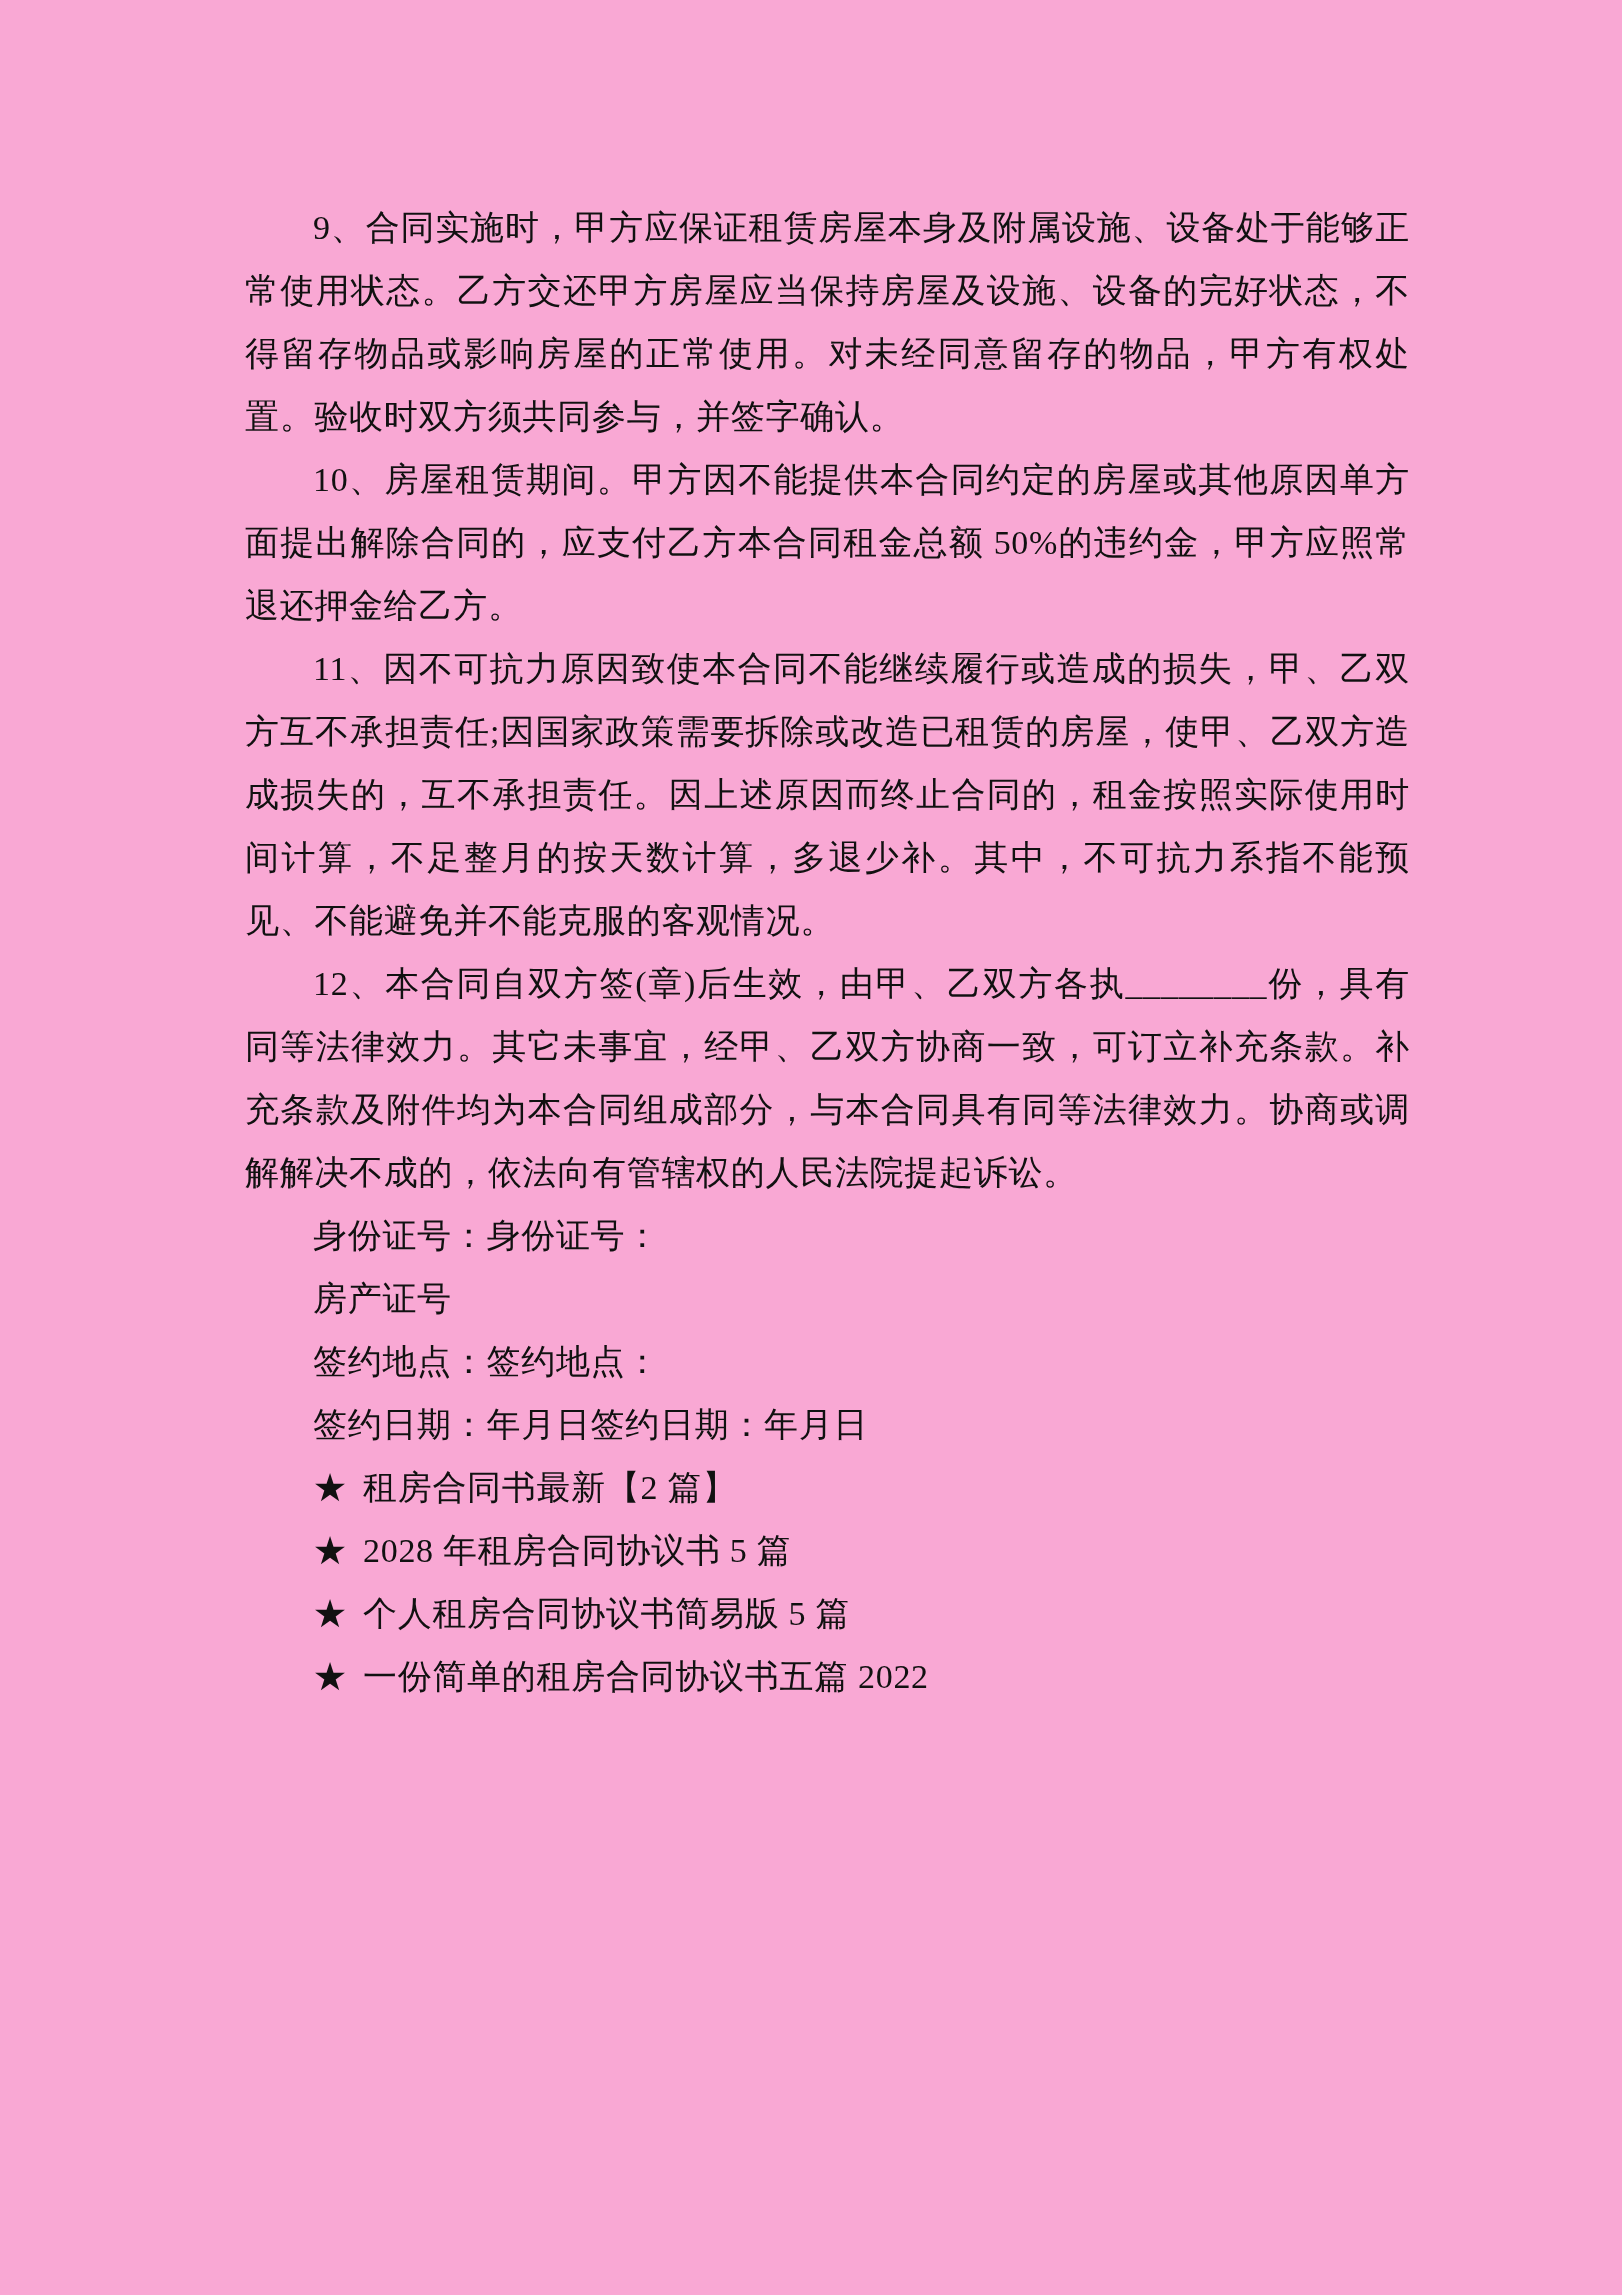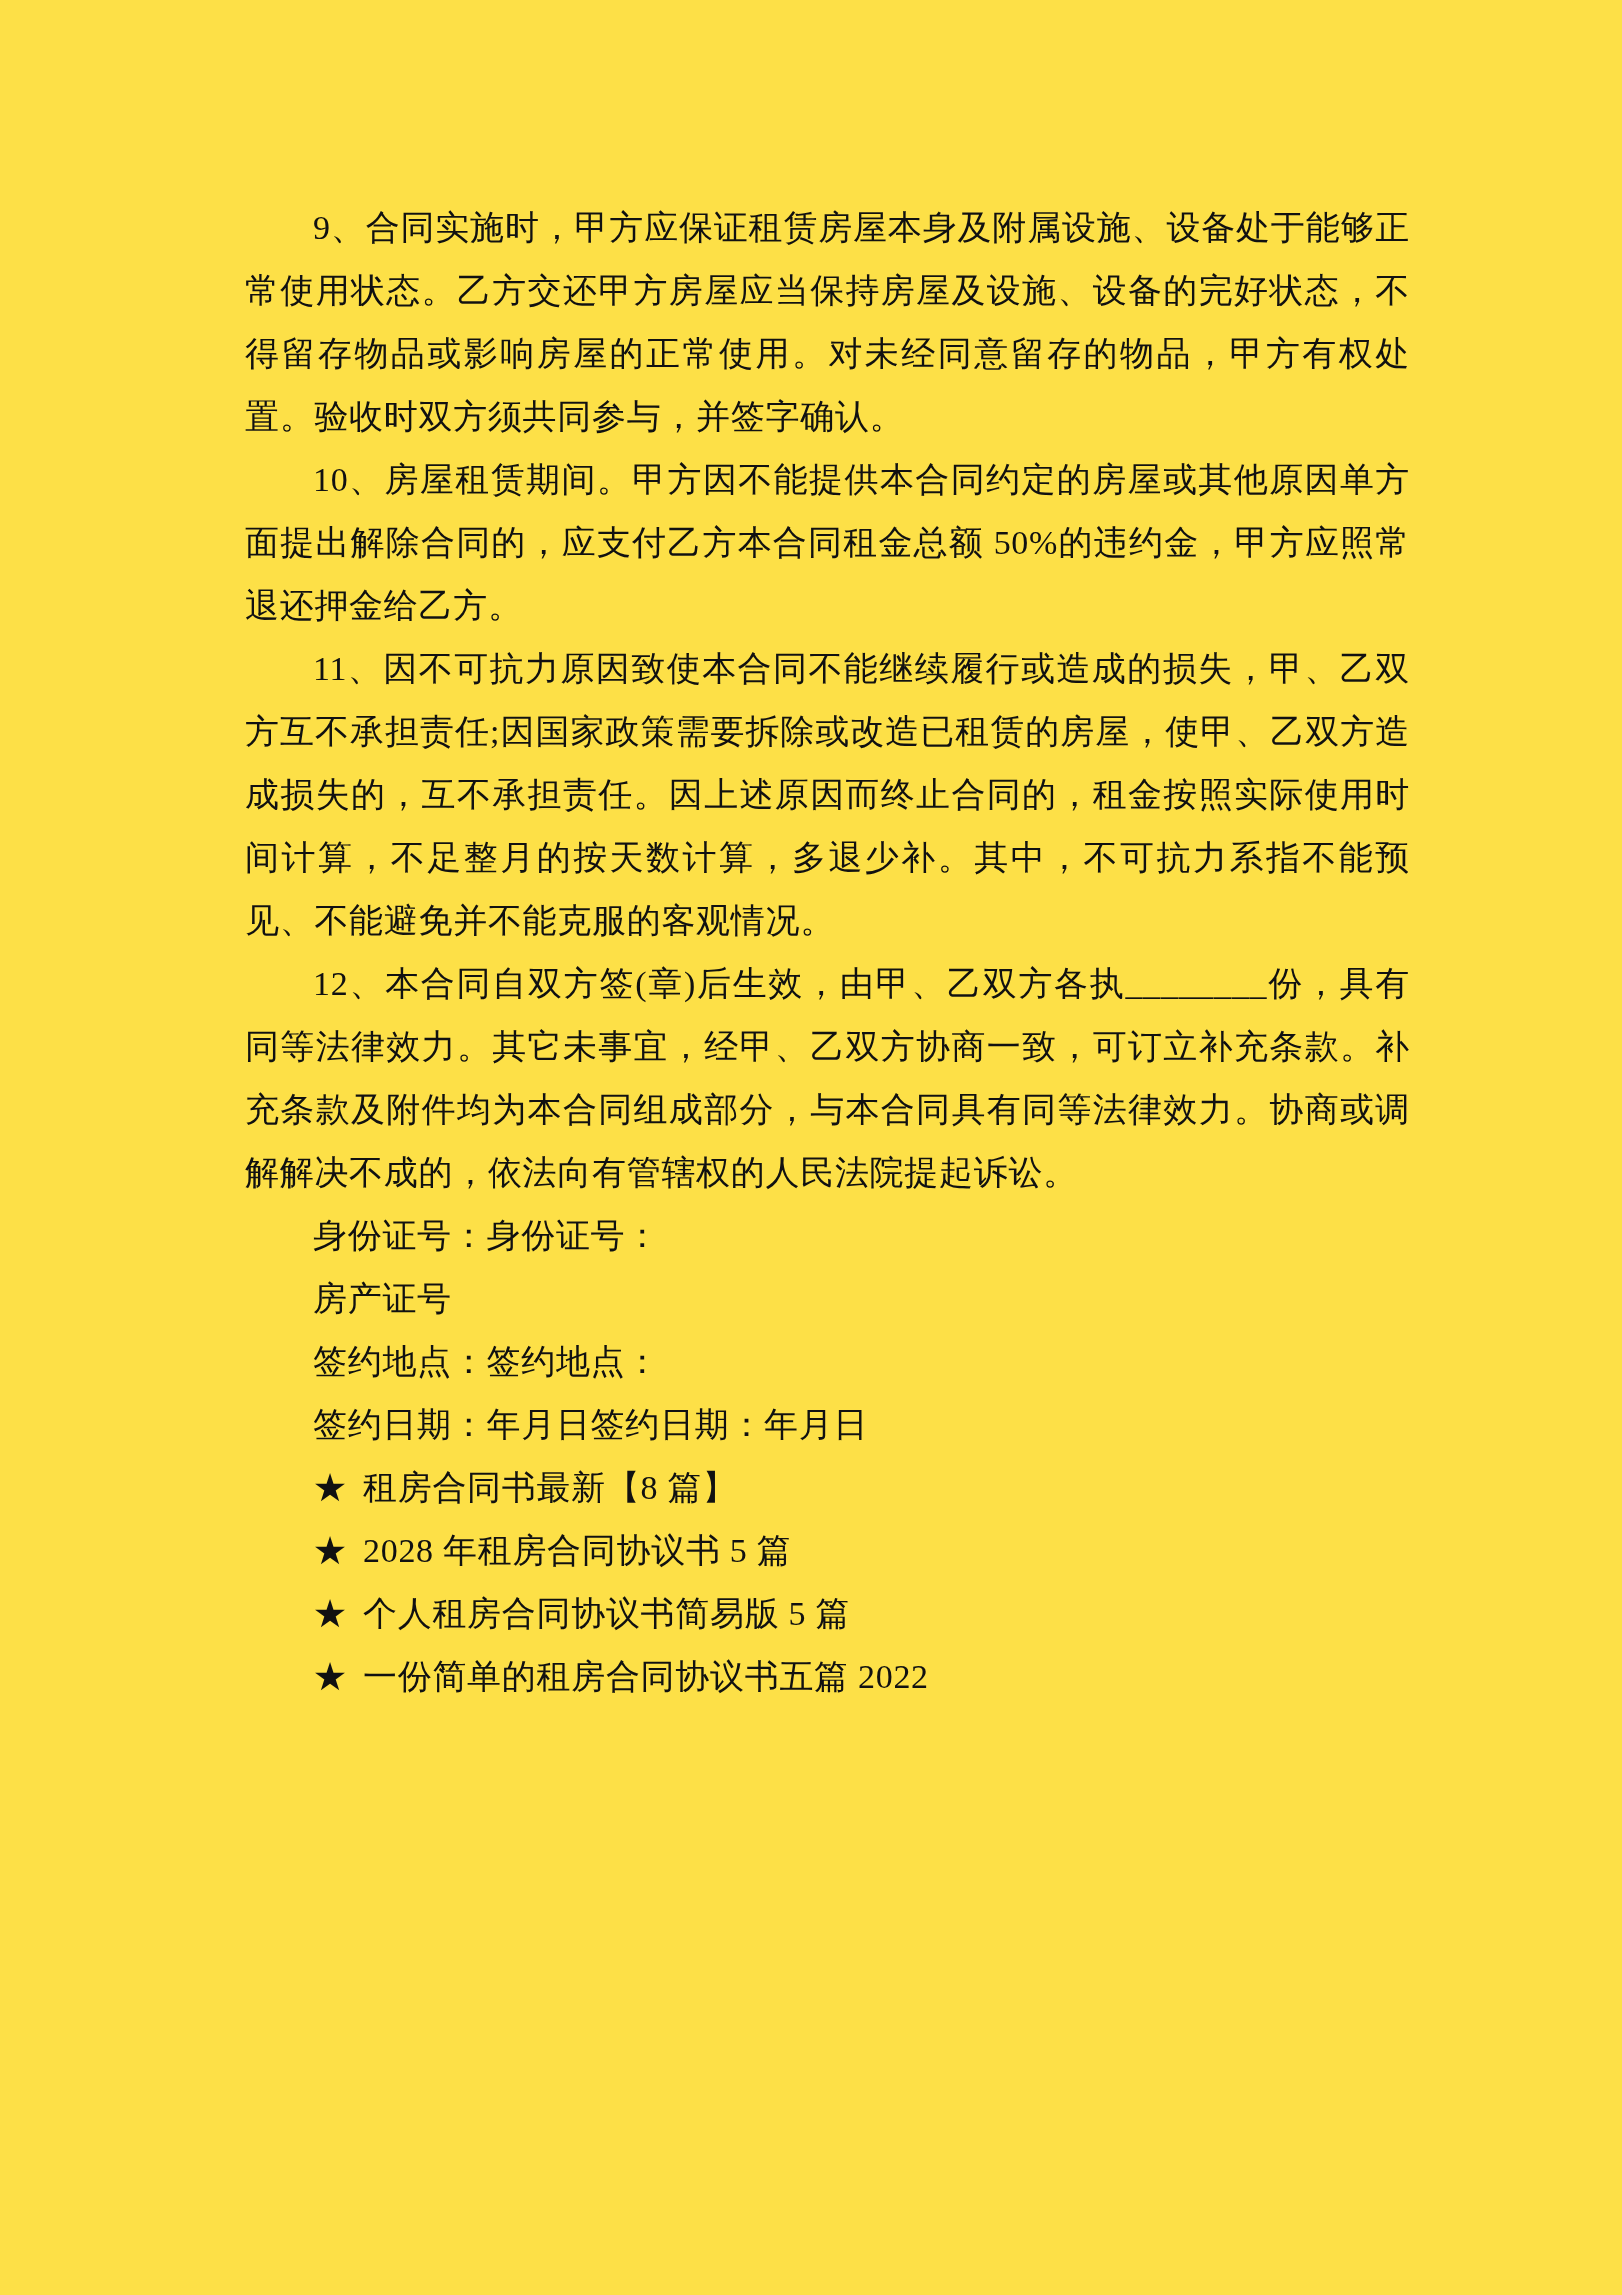--- a/index.html
+++ b/index.html
@@ -34,29 +34,29 @@
     white-space: nowrap;
   }
   .star {
     font-style: normal;
     margin-right: 0.45em;
   }
 </style>
 </head>
 <body style="background: rgb(252, 252, 252);">
 
-<div class="page" style="background: #fde047; color: rgb(17, 17, 17);">
+<div class="page" style="background: #f9a8d4; color: rgb(17, 17, 17);">
   <div id="contract-body">
       <p class="block kind-clause"><span class="txt">9、合同实施时，甲方应保证租赁房屋本身及附属设施、设备处于能够正常使用状态。乙方交还甲方房屋应当保持房屋及设施、设备的完好状态，不得留存物品或影响房屋的正常使用。对未经同意留存的物品，甲方有权处置。验收时双方须共同参与，并签字确认。</span></p>
       <p class="block kind-clause"><span class="txt">10、房屋租赁期间。甲方因不能提供本合同约定的房屋或其他原因单方面提出解除合同的，应支付乙方本合同租金总额 50%的违约金，甲方应照常退还押金给乙方。</span></p>
       <p class="block kind-clause"><span class="txt">11、因不可抗力原因致使本合同不能继续履行或造成的损失，甲、乙双方互不承担责任;因国家政策需要拆除或改造已租赁的房屋，使甲、乙双方造成损失的，互不承担责任。因上述原因而终止合同的，租金按照实际使用时间计算，不足整月的按天数计算，多退少补。其中，不可抗力系指不能预见、不能避免并不能克服的客观情况。</span></p>
       <p class="block kind-clause"><span class="txt">12、本合同自双方签(章)后生效，由甲、乙双方各执________份，具有同等法律效力。其它未事宜，经甲、乙双方协商一致，可订立补充条款。补充条款及附件均为本合同组成部分，与本合同具有同等法律效力。协商或调解解决不成的，依法向有管辖权的人民法院提起诉讼。</span></p>
       <p class="block kind-line"><span class="txt">身份证号：身份证号：</span></p>
       <p class="block kind-line"><span class="txt">房产证号</span></p>
       <p class="block kind-line"><span class="txt">签约地点：签约地点：</span></p>
       <p class="block kind-line"><span class="txt">签约日期：年月日签约日期：年月日</span></p>
-      <p class="block kind-star"><span class="star">★</span><span class="txt">租房合同书最新【8 篇】</span></p>
+      <p class="block kind-star"><span class="star">★</span><span class="txt">租房合同书最新【2 篇】</span></p>
       <p class="block kind-star"><span class="star">★</span><span class="txt">2028 年租房合同协议书 5 篇</span></p>
       <p class="block kind-star"><span class="star">★</span><span class="txt">个人租房合同协议书简易版 5 篇</span></p>
       <p class="block kind-star"><span class="star">★</span><span class="txt">一份简单的租房合同协议书五篇 2022</span></p>
     </div>
 </div>
 
 
 </body></html>

